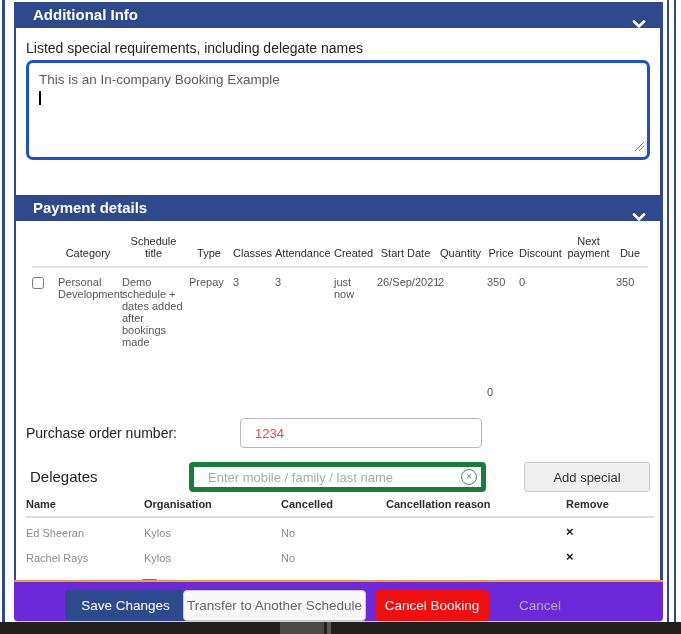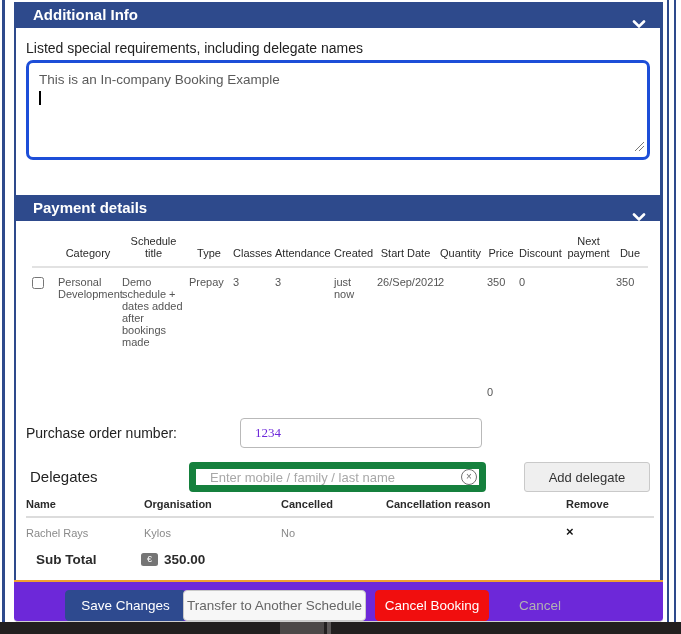--- a/index.html
+++ b/index.html
@@ -40,26 +40,26 @@
                  vertical-align:bottom; padding:0 4px 7px 0; border-bottom:2px solid #e2e2e2; }
   table.pay td { font-size:11px; color:#555; vertical-align:top; padding:8px 4px 0 0; }
   table.pay td.zero-cell { padding-top:38px; padding-bottom:10px; }
   .cb { width:12px; height:12px; margin-top:1px; }
 
   
   .ctl-row { position:relative; height:30px; margin-left:10px; margin-right:10px; }
   .po-row { margin-top:10px; }
   .po-label { position:absolute; left:0; top:7px; font-size:14px; color:#222; }
   .po-input { position:absolute; left:214px; top:0; width:242px; height:30px;
-              border:1px solid #b9b9b9; border-radius:4px; font-size:13px; color:#6d28d9;
-              padding-left:14px; font-family:Liberation Serif, serif; }
+              border:1px solid #b9b9b9; border-radius:4px; font-size:13px; color:#ef4444;
+              padding-left:14px; font-family:Liberation Sans, sans-serif; }
   .dg-row { margin-top:14px;margin-left:14px; }
   .dg-label { position:absolute; left:0; top:6px; font-size:15px; color:#222; }
   .dg-search-wrap { position:absolute; left:159px; top:0; width:297px; height:30px; }
-  .dg-search { width:100%; height:30px; border:7px solid #15803d; border-radius:4px;
+  .dg-search { width:100%; height:30px; border:5px solid #15803d; border-radius:4px;
                font-size:13px; color:#555; padding:0 34px 0 14px;
                font-family:"Liberation Sans",sans-serif; }
   .dg-search::placeholder { color:#a8a8a8; opacity:1; }
   .clear-btn { position:absolute; right:9px; top:7px; width:16px; height:16px;
                border:1.4px solid #6f6f6f; border-radius:50%; color:#6f6f6f;
                font-size:10px; line-height:13px; text-align:center; cursor:pointer;
                background:#fff; }
   .add-btn { position:absolute; left:494px; top:0; width:126px; height:30px;
              background:#efefef; border:1px solid #c9c9c9; border-radius:3px;
              font-size:13px; color:#333; cursor:pointer; font-family:"Liberation Sans",sans-serif; }
@@ -197,21 +197,21 @@
       <span class="po-label">Purchase order number:</span>
       <input class="po-input" type="text" value="1234" style="">
     </div>
 
     <div class="ctl-row dg-row">
       <span class="dg-label">Delegates</span>
       <span class="dg-search-wrap">
         <input class="dg-search" type="text" placeholder="Enter mobile / family / last name" style="">
         <span class="clear-btn">×</span>
       </span>
-      <button class="add-btn">Add delegate</button>
+      <button class="add-btn">Add special</button>
     </div>
 
     <table class="dele">
       <colgroup>
         <col style="width:118px">
           <col style="width:137px">
           <col style="width:105px">
           <col style="width:180px">
           <col style="width:88px">
       </colgroup>
@@ -219,20 +219,27 @@
         <tr>
           <th>Name</th>
           <th>Organisation</th>
           <th>Cancelled</th>
           <th>Cancellation reason</th>
           <th>Remove</th>
         </tr>
       </thead>
       <tbody>
         <tr>
+          <td>Ed Sheeran</td>
+          <td>Kylos</td>
+          <td>No</td>
+          <td></td>
+          <td class="remove-cell">×</td>
+        </tr>
+        <tr>
           <td>Rachel Rays</td>
           <td>Kylos</td>
           <td>No</td>
           <td></td>
           <td class="remove-cell">×</td>
         </tr>
       </tbody>
     </table>
 
     <div class="totals">

